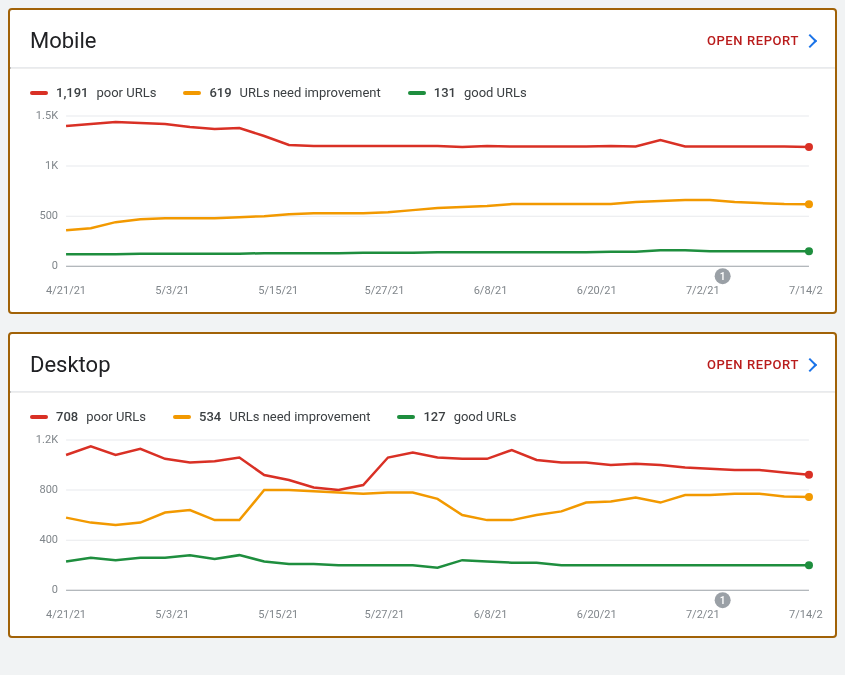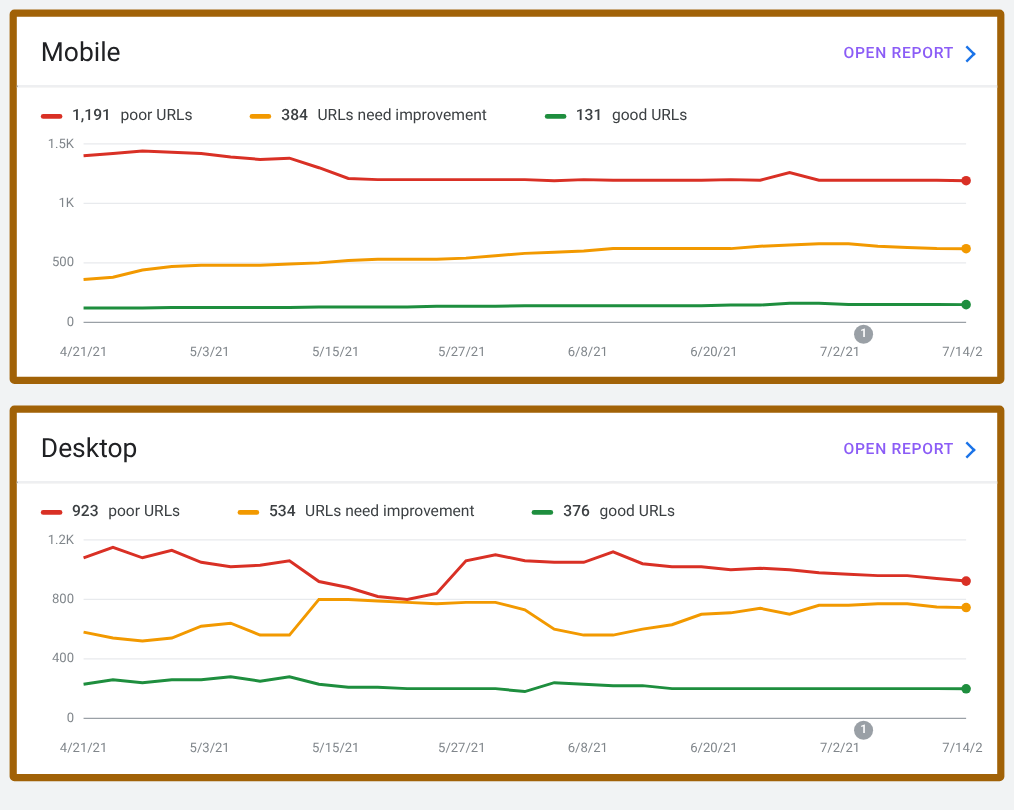--- a/index.html
+++ b/index.html
@@ -9,62 +9,62 @@
     font-family: Roboto, "Helvetica Neue", Arial, sans-serif;
     color: #202124;
     font-size: 13px;
   }
   .page {
     padding: 8px;
     box-sizing: border-box;
   }
   .card {
     background: #fff;
-    border: 6px solid #a16207;
+    border: 2px solid #a16207;
     border-radius: 4px;
     margin-bottom: 18px;
     box-shadow: 0 0 0 rgba(0,0,0,0);
     text-align: center;
   }
   .card-header {
     display: flex;
     align-items: center;
     justify-content: space-between;
     padding: 18px 20px 14px 20px;
   }
   .card-title {
     font-size: 22px;
     font-weight: 400;
     color: #202124;
   }
   .open-report {
     display: inline-flex;
     align-items: center;
     gap: 6px;
-    color: #8b5cf6;
+    color: #b91c1c;
     font-size: 13px;
     font-weight: 500;
     letter-spacing: 0.6px;
     cursor: pointer;
     user-select: none;
   }
   .open-report .chev {
     width: 8px; height: 8px;
     border-right: 2px solid #1a73e8;
     border-top: 2px solid #1a73e8;
     transform: rotate(45deg);
     margin-top: 1px;
   }
   .divider {
     border-top: 1px solid #e8eaed;
     margin: 0;
   }
   .legend-row {
     display: flex;
-    gap: 48px;
+    gap: 27px;
     padding: 16px 20px 10px 20px;
     font-size: 13px;
     color: #3c4043;
   }
   .legend-entry {
     display: inline-flex;
     align-items: center;
     gap: 8px;
   }
   .dash {
@@ -113,21 +113,21 @@
         </div>
         <hr class="divider">
         <div class="legend-row">
           <div class="legend-entry">
             <span class="dash" style="background:#d93025"></span>
             <span class="value">1,191</span>
             <span> poor URLs</span>
           </div>
           <div class="legend-entry">
             <span class="dash" style="background:#f29900"></span>
-            <span class="value">384</span>
+            <span class="value">619</span>
             <span> URLs need improvement</span>
           </div>
           <div class="legend-entry">
             <span class="dash" style="background:#1e8e3e"></span>
             <span class="value">131</span>
             <span> good URLs</span>
           </div>
         </div>
         <div class="chart-wrap">
           <svg class="chart-svg" viewBox="0 0 800 190">
@@ -167,31 +167,31 @@
           <div class="card-title">Desktop</div>
           <div class="open-report">
             <span>OPEN REPORT</span>
             <span class="chev"></span>
           </div>
         </div>
         <hr class="divider">
         <div class="legend-row">
           <div class="legend-entry">
             <span class="dash" style="background:#d93025"></span>
-            <span class="value">923</span>
+            <span class="value">708</span>
             <span> poor URLs</span>
           </div>
           <div class="legend-entry">
             <span class="dash" style="background:#f29900"></span>
             <span class="value">534</span>
             <span> URLs need improvement</span>
           </div>
           <div class="legend-entry">
             <span class="dash" style="background:#1e8e3e"></span>
-            <span class="value">376</span>
+            <span class="value">127</span>
             <span> good URLs</span>
           </div>
         </div>
         <div class="chart-wrap">
           <svg class="chart-svg" viewBox="0 0 800 190">
             <g class="yaxis">
               <line x1="44" x2="786" y1="156" y2="156" class="baseline"></line>
               <text x="36" y="159">0</text>
               <line x1="44" x2="786" y1="106" y2="106" class="gridline"></line>
               <text x="36" y="109">400</text>

